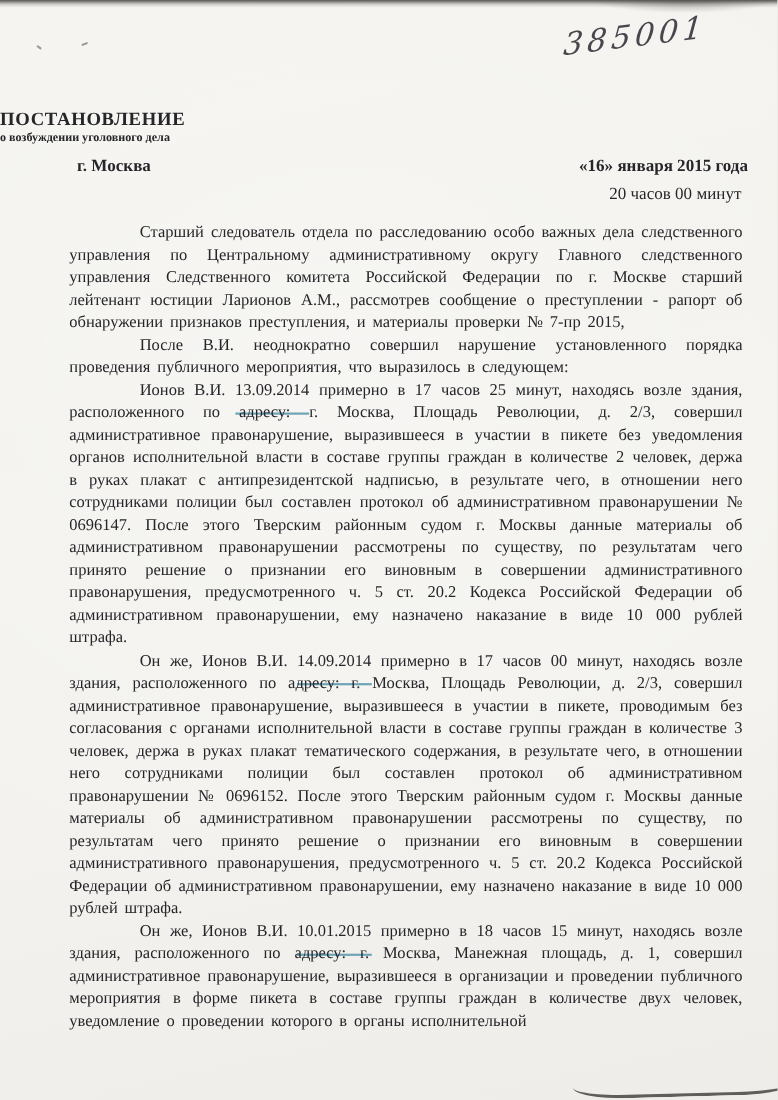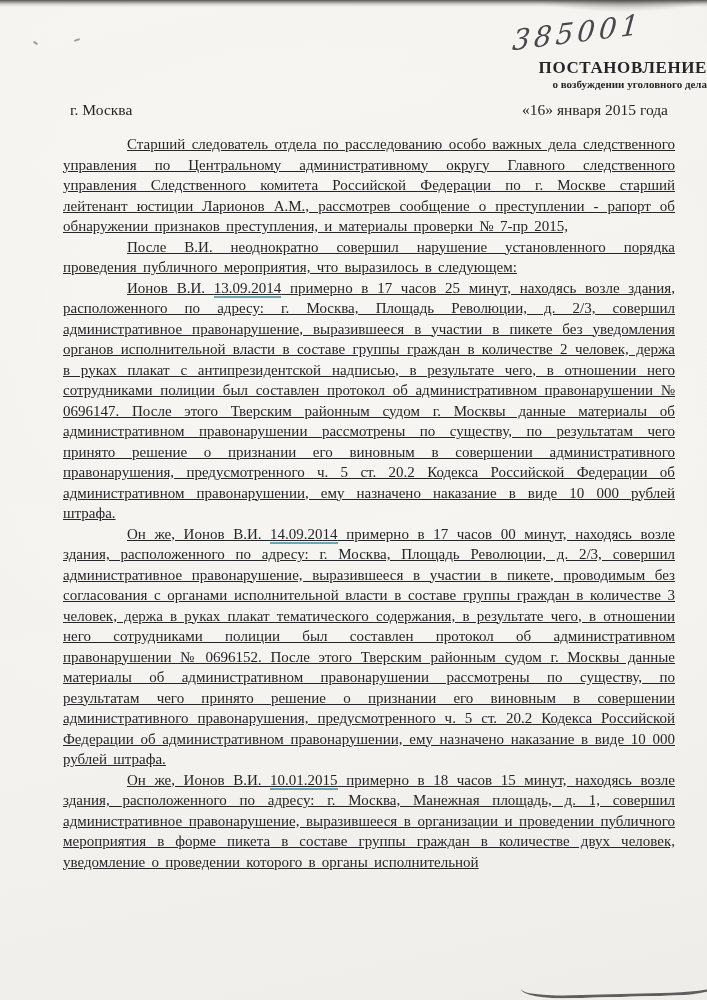--- a/index.html
+++ b/index.html
@@ -47,65 +47,66 @@
     right: 64px;
     font-family: "DejaVu Serif", serif;
     font-style: italic;
     font-size: 28px;
     letter-spacing: 4px;
     color: #35353c;
     transform: rotate(-7deg) skewX(-12deg);
     opacity: 0.9;
   }
 
-  .header { text-align: right; padding-top: 58px; }
+  .header { text-align: left; padding-top: 58px; margin-top: 41px; }
   .title {
     margin: 0;
     font-size: 17px;
     font-weight: bold;
     letter-spacing: 0.6px;
   }
   .subtitle {
     margin: 0;
     font-size: 11px;
     font-weight: bold;
   }
 
   .meta-row {
     display: flex;
     justify-content: space-between;
     align-items: baseline;
-    padding: 11px 39px 0 70px;
+    padding: 11px 27px 0 70px;
     font-size: 15.5px;
+    font-weight: bold;
   }
   .time-row {
     text-align: right;
     padding: 8px 33px 0 0;
     font-size: 15.5px;
   }
 
   .content {
     padding: 15px 32px 0 63px;
     font-size: 15px;
     line-height: 20.5px;
     text-align: justify;
     word-spacing: 2.5px;
   }
-  .content p { margin: 0; text-indent: 64px; text-decoration: underline; }
+  .content p { margin: 0; text-indent: 64px; }
   .section-heading {
     text-align: center;
     text-indent: 0;
     font-weight: bold;
     font-size: 16px;
     letter-spacing: 0.5px;
     margin: 13px 0 9px 0 !important;
   }
   .date-u {
     border-bottom: 2px solid #6fa3b6;
-    padding-bottom: 0px;
+    padding-bottom: 12px;
   }
 </style>
 </head>
 <body>
 
 <div class="page">
 
   <div class="scan-top"></div>
   <div class="speck-a"></div>
   <div class="speck-b"></div>
@@ -114,20 +115,21 @@
 
   <div class="header">
     <div class="title">ПОСТАНОВЛЕНИЕ</div>
     <div class="subtitle">о возбуждении уголовного дела</div>
   </div>
 
   <div class="meta-row">
     <span>г. Москва</span>
     <span>«16» января 2015 года</span>
   </div>
+  <div class="time-row">20 часов 00 минут</div>
 
   <div class="content">
 
     <p>Старший следователь отдела по расследованию особо важных дела следственного управления по Центральному административному округу Главного следственного управления Следственного комитета Российской Федерации по г. Москве старший лейтенант юстиции Ларионов А.М., рассмотрев сообщение о преступлении - рапорт об обнаружении признаков преступления, и материалы проверки № 7-пр 2015,</p>
 
 
     <p>После В.И. неоднократно совершил нарушение установленного порядка проведения публичного мероприятия, что выразилось в следующем:</p>
 
     <p><span>Ионов В.И. </span><span class="date-u">13.09.2014</span><span> примерно в 17 часов 25 минут, находясь возле здания, расположенного по адресу: г. Москва, Площадь Революции, д. 2/3, совершил административное правонарушение, выразившееся в участии в пикете без уведомления органов исполнительной власти в составе группы граждан в количестве 2 человек, держа в руках плакат с антипрезидентской надписью, в результате чего, в отношении него сотрудниками полиции был составлен протокол об административном правонарушении № 0696147. После этого Тверским районным судом г. Москвы данные материалы об административном правонарушении рассмотрены по существу, по результатам чего принято решение о признании его виновным в совершении административного правонарушения, предусмотренного ч. 5 ст. 20.2 Кодекса Российской Федерации об административном правонарушении, ему назначено наказание в виде 10 000 рублей штрафа.</span></p>
 

